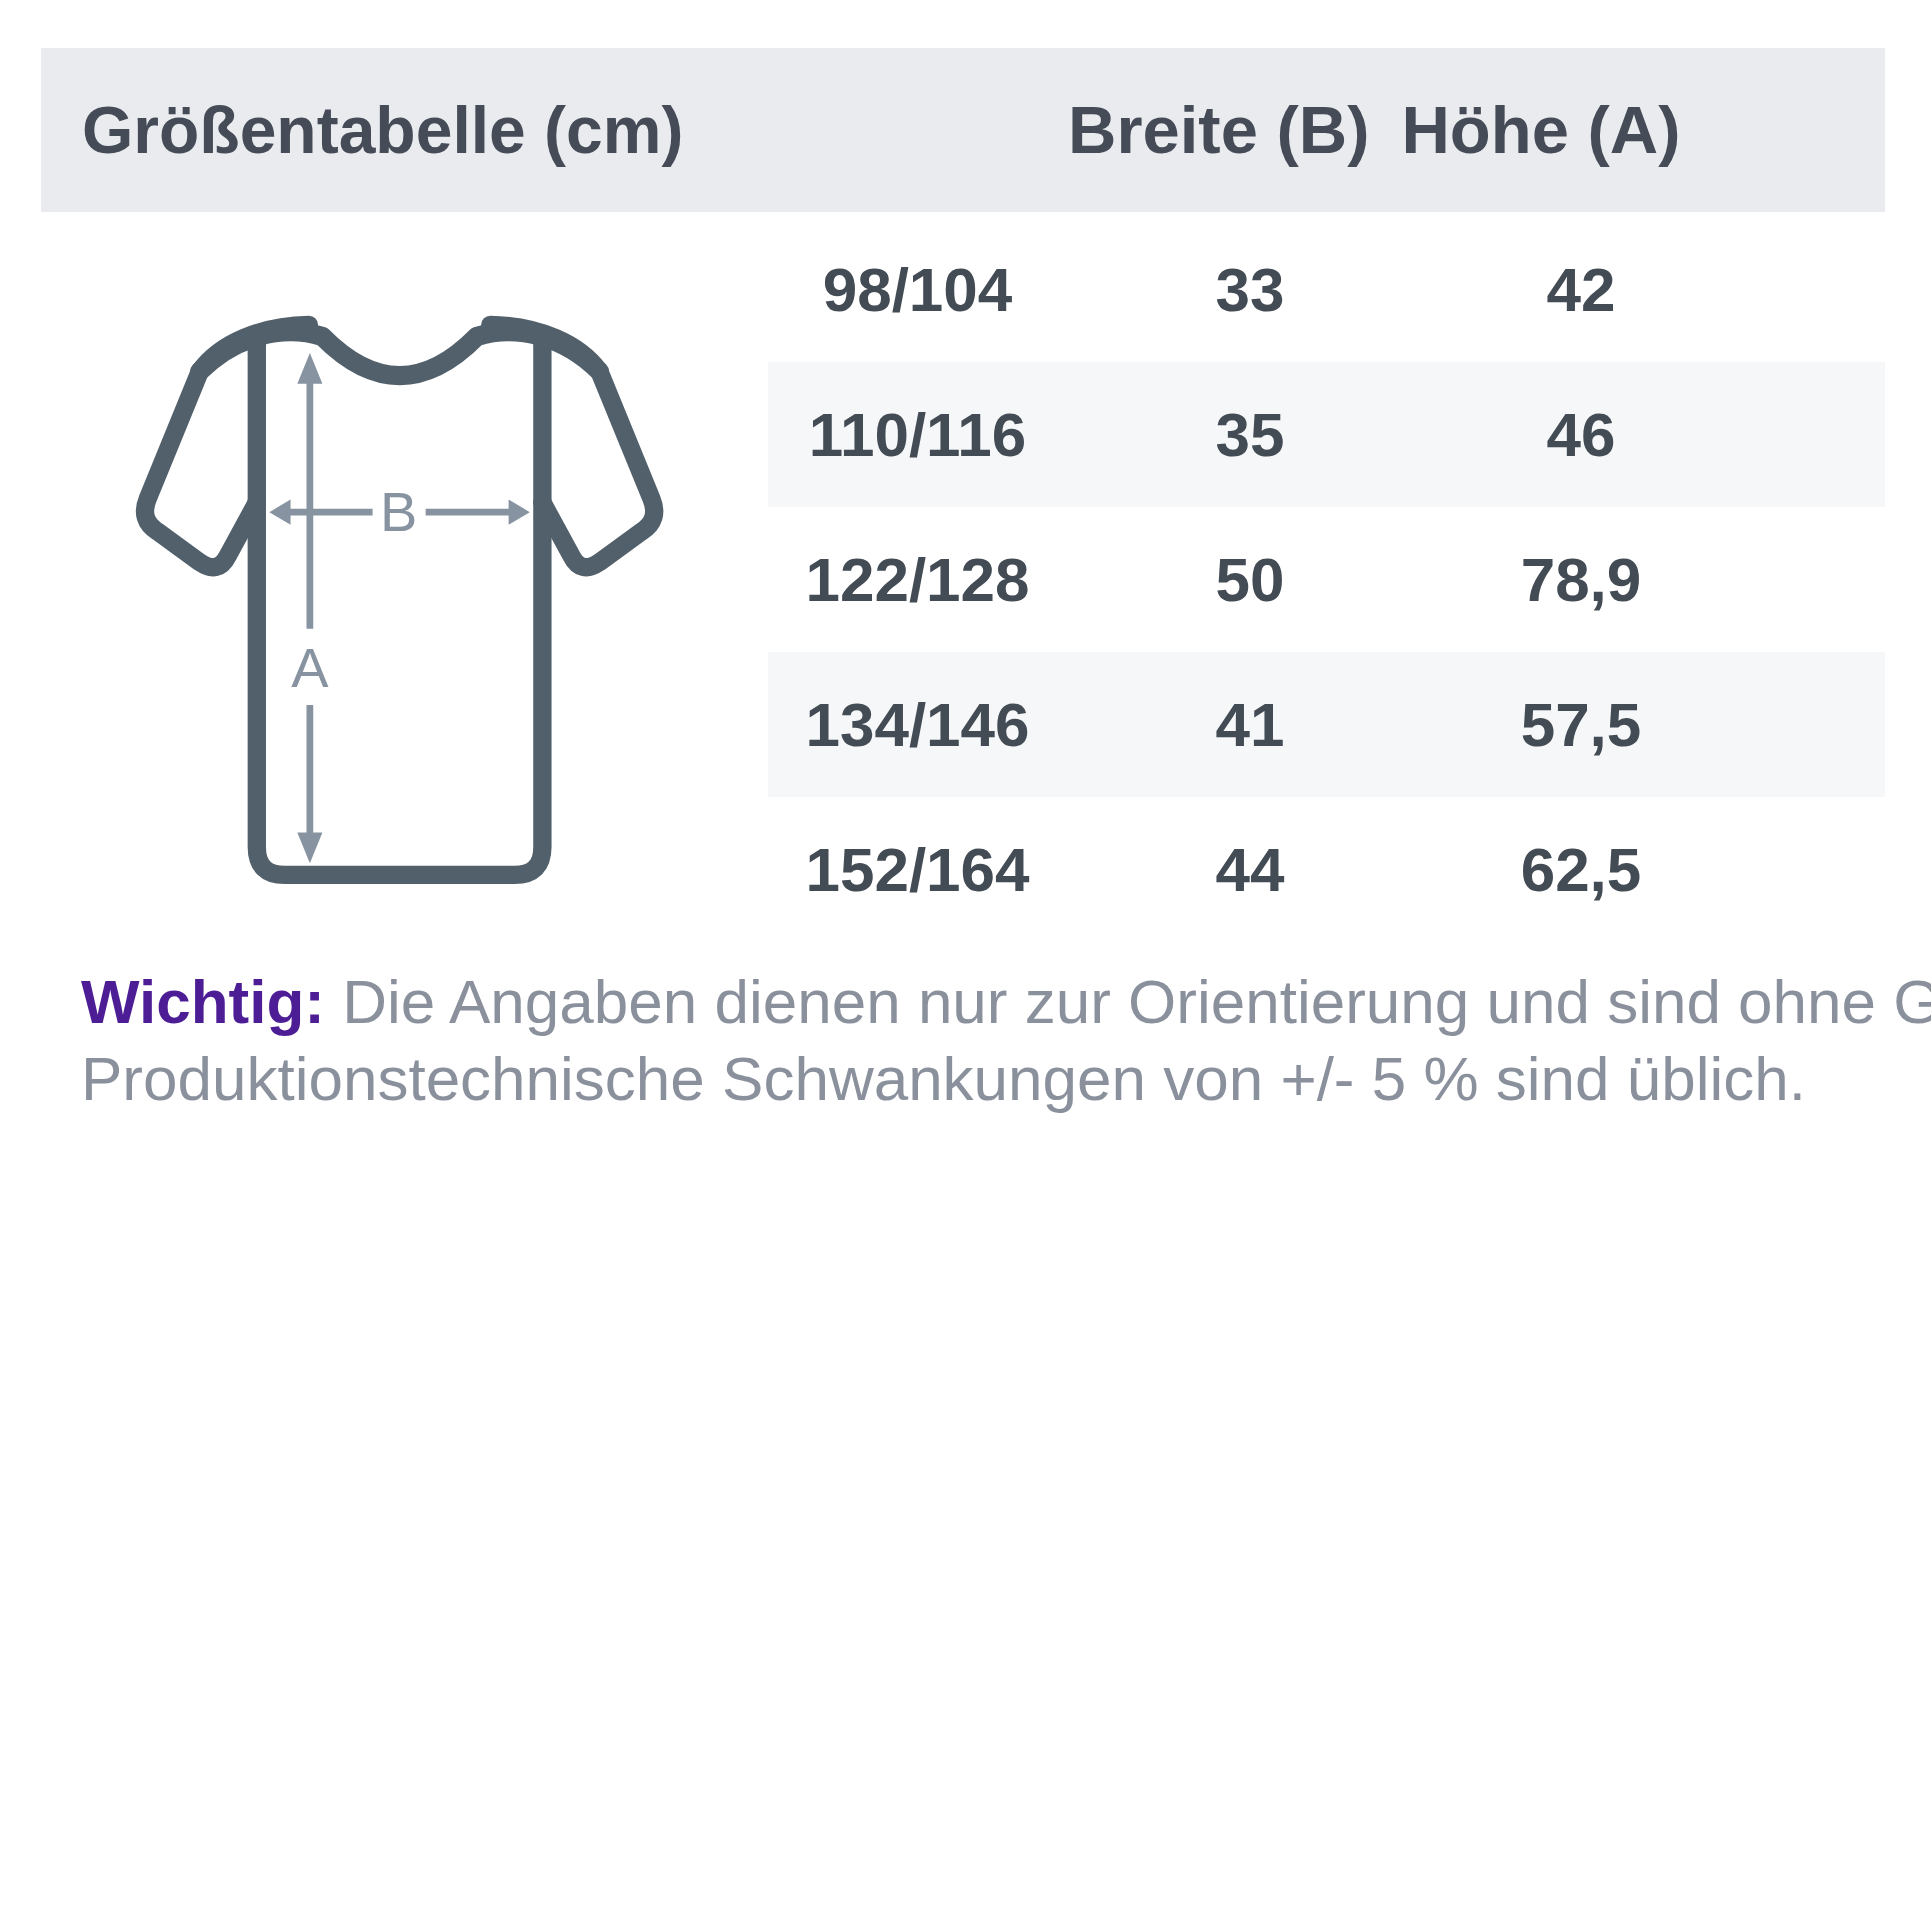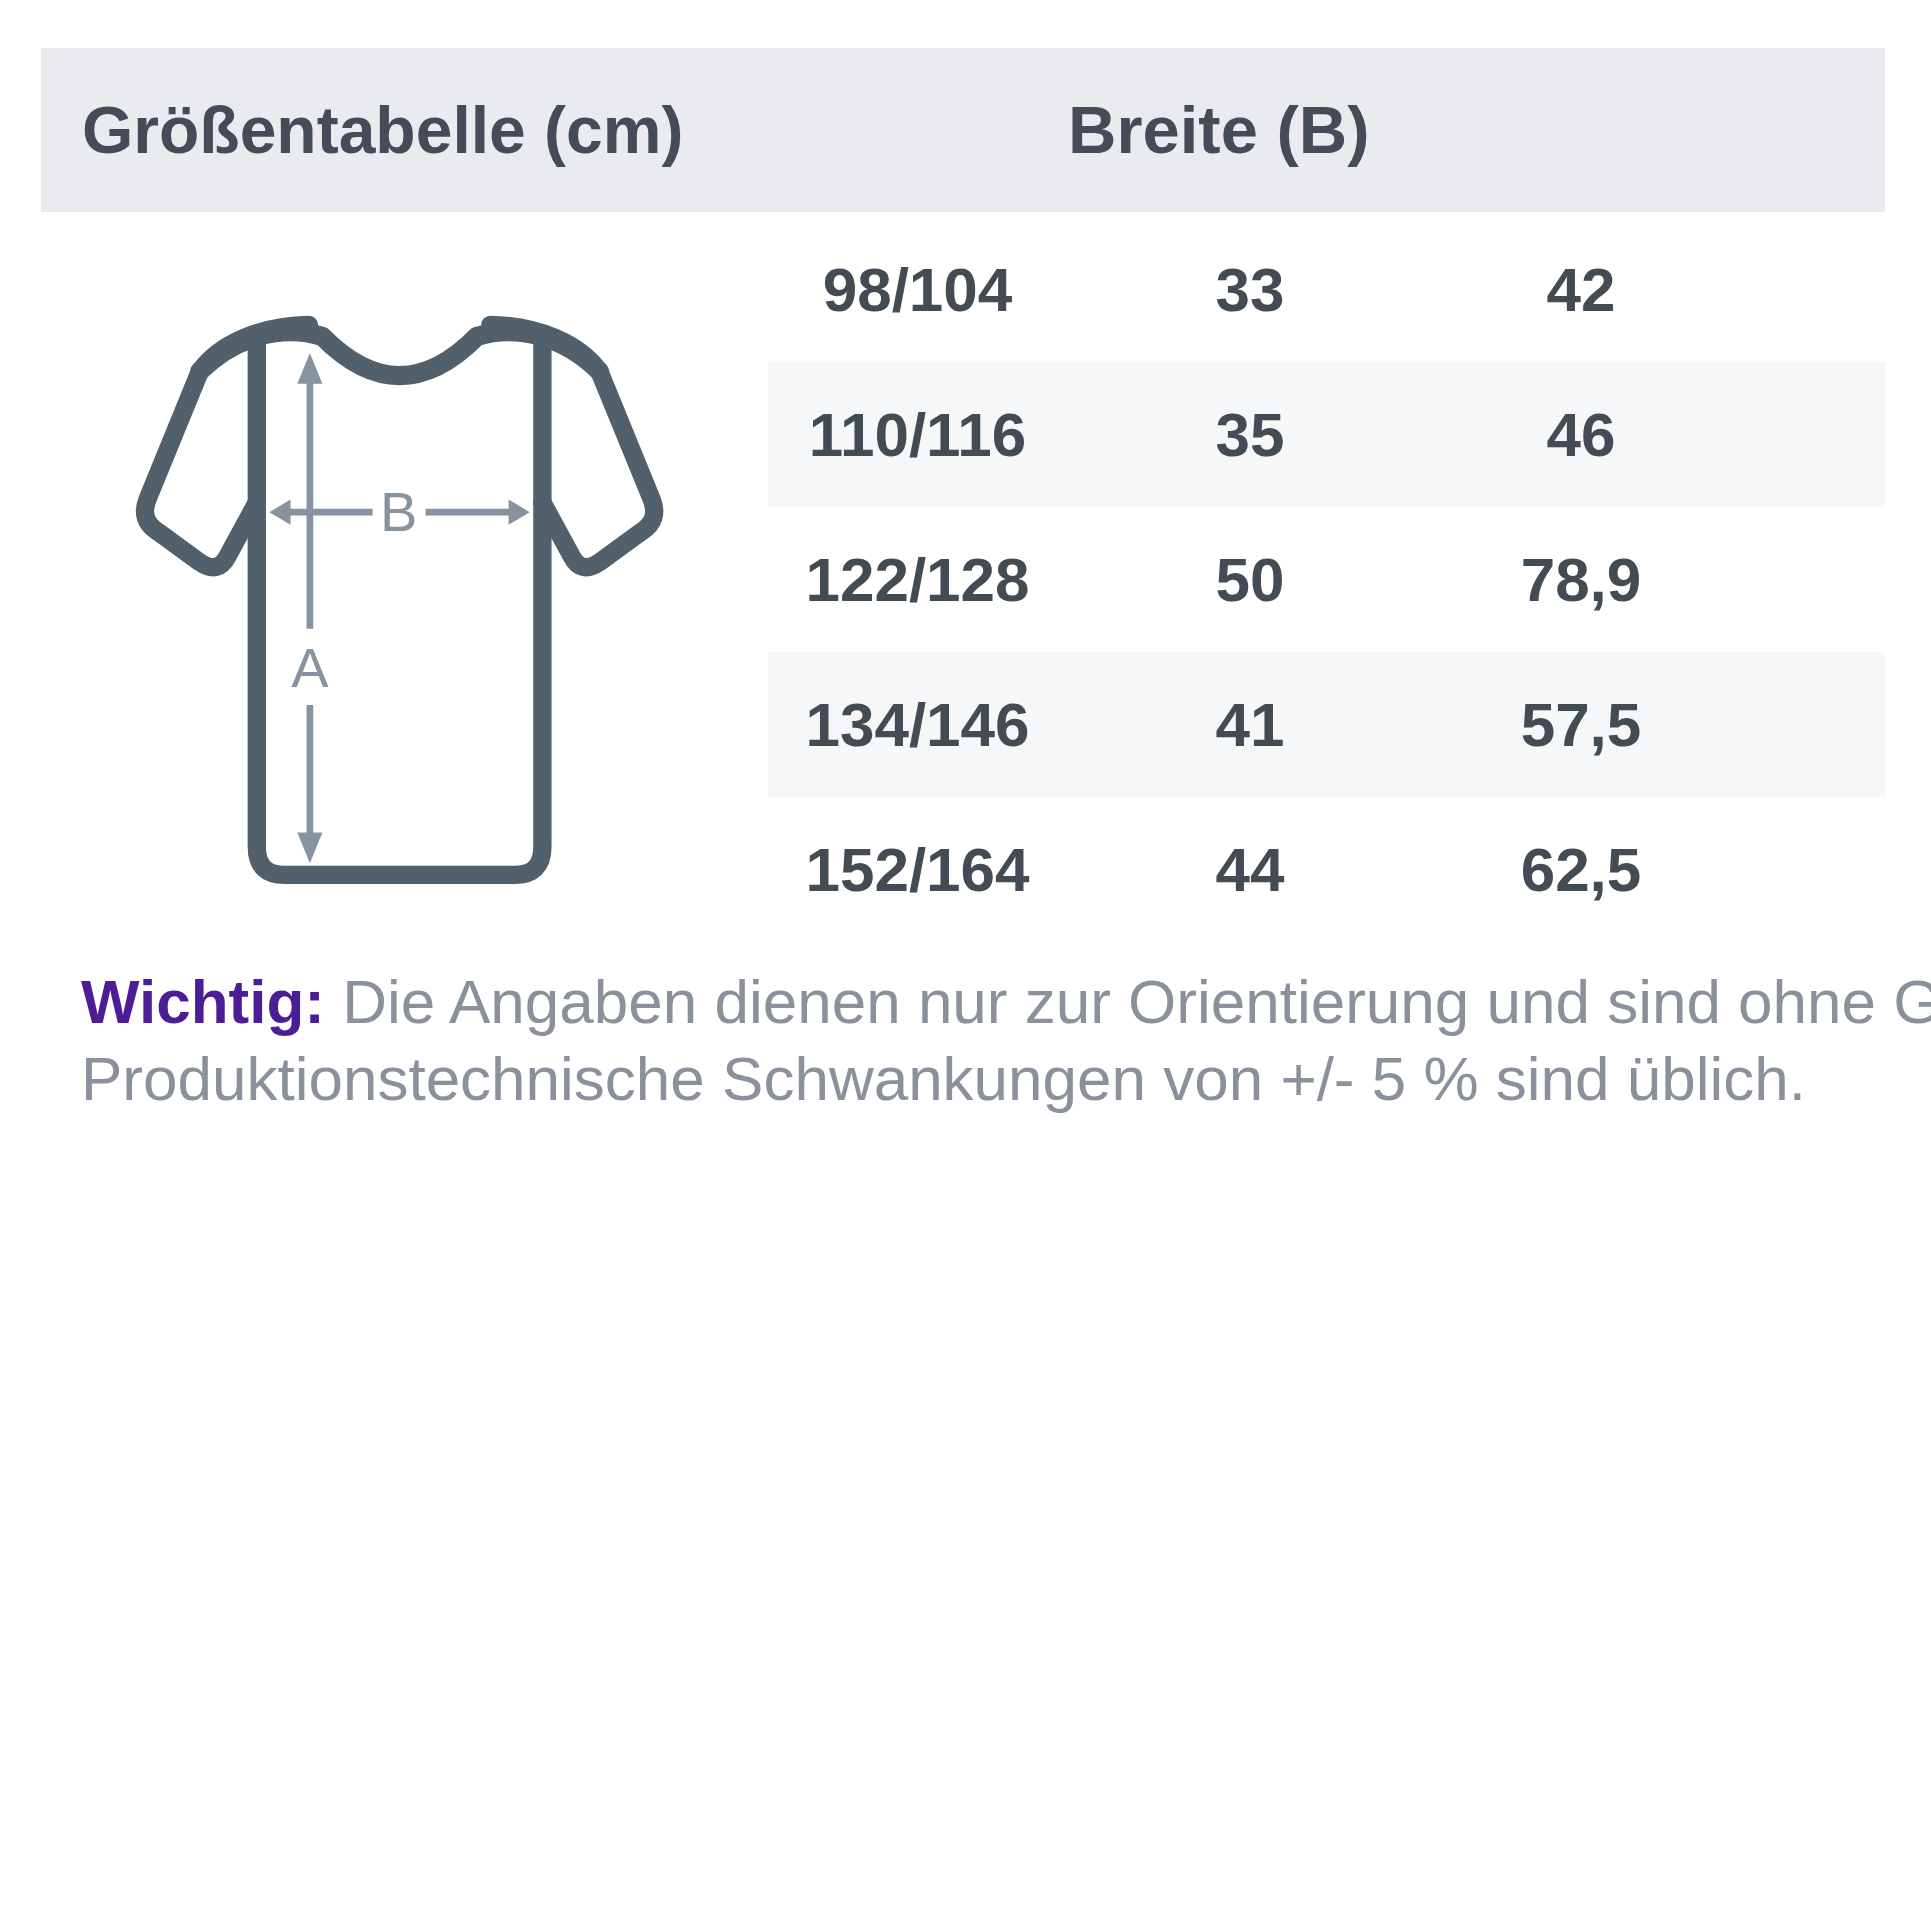--- a/index.html
+++ b/index.html
@@ -43,20 +43,21 @@
   .note-bold{font-weight:bold;color:#4c1d95;}
 </style>
 </head>
 <body>
 
 <div class="canvas">
 
   <div class="abs header-band">
     <div class="abs header-title">Größentabelle (cm)</div>
     <div class="abs col-head w">Breite (B)</div>
+    <div class="abs col-head h">Höhe (A)</div>
   </div>
 
   <div class="abs stripe s1"></div>
   <div class="abs stripe s2"></div>
 
   <div class="abs trow" style="top:217px;">
     <div class="abs cell size">98/104</div>
     <div class="abs cell w">33</div>
     <div class="abs cell h">42</div>
   </div>

